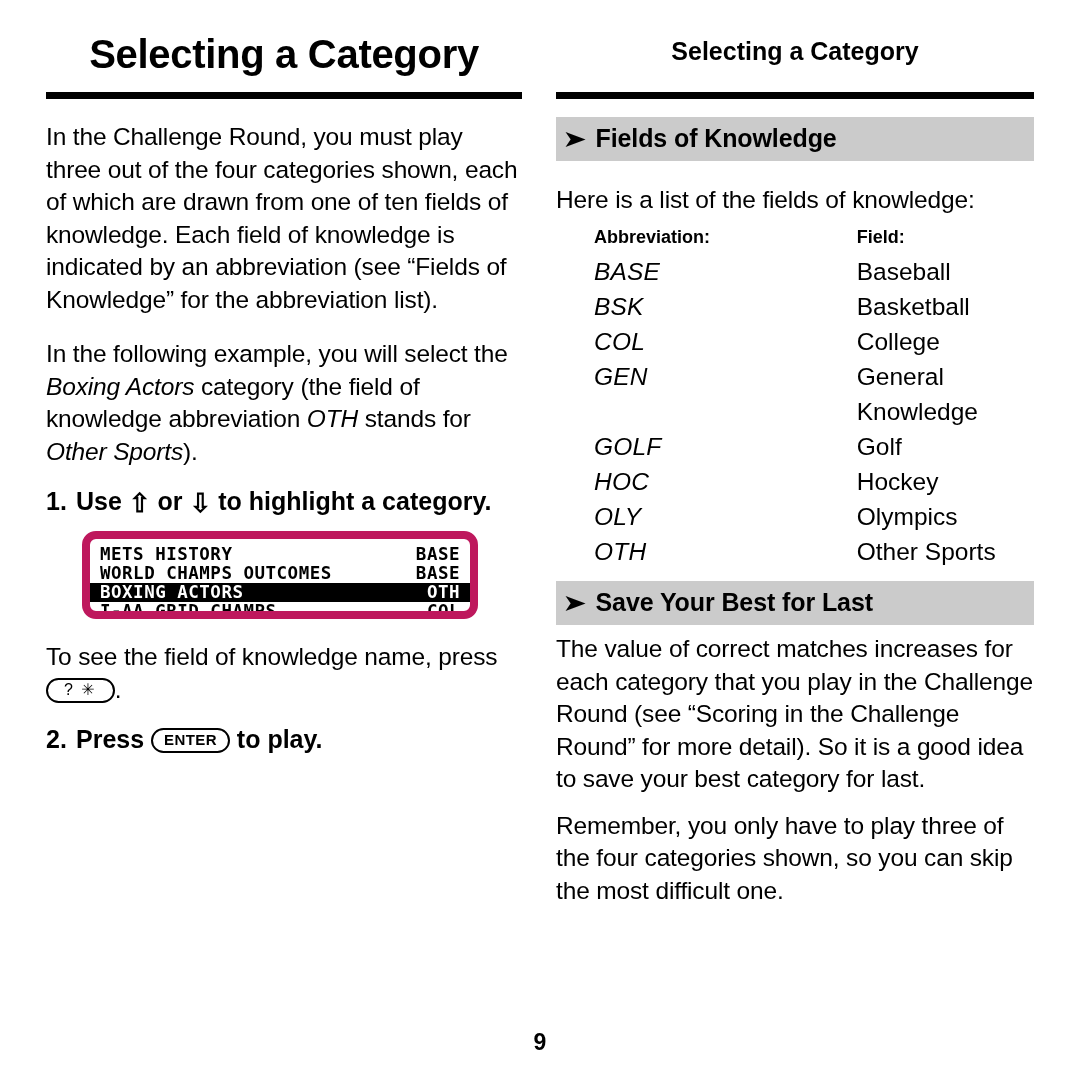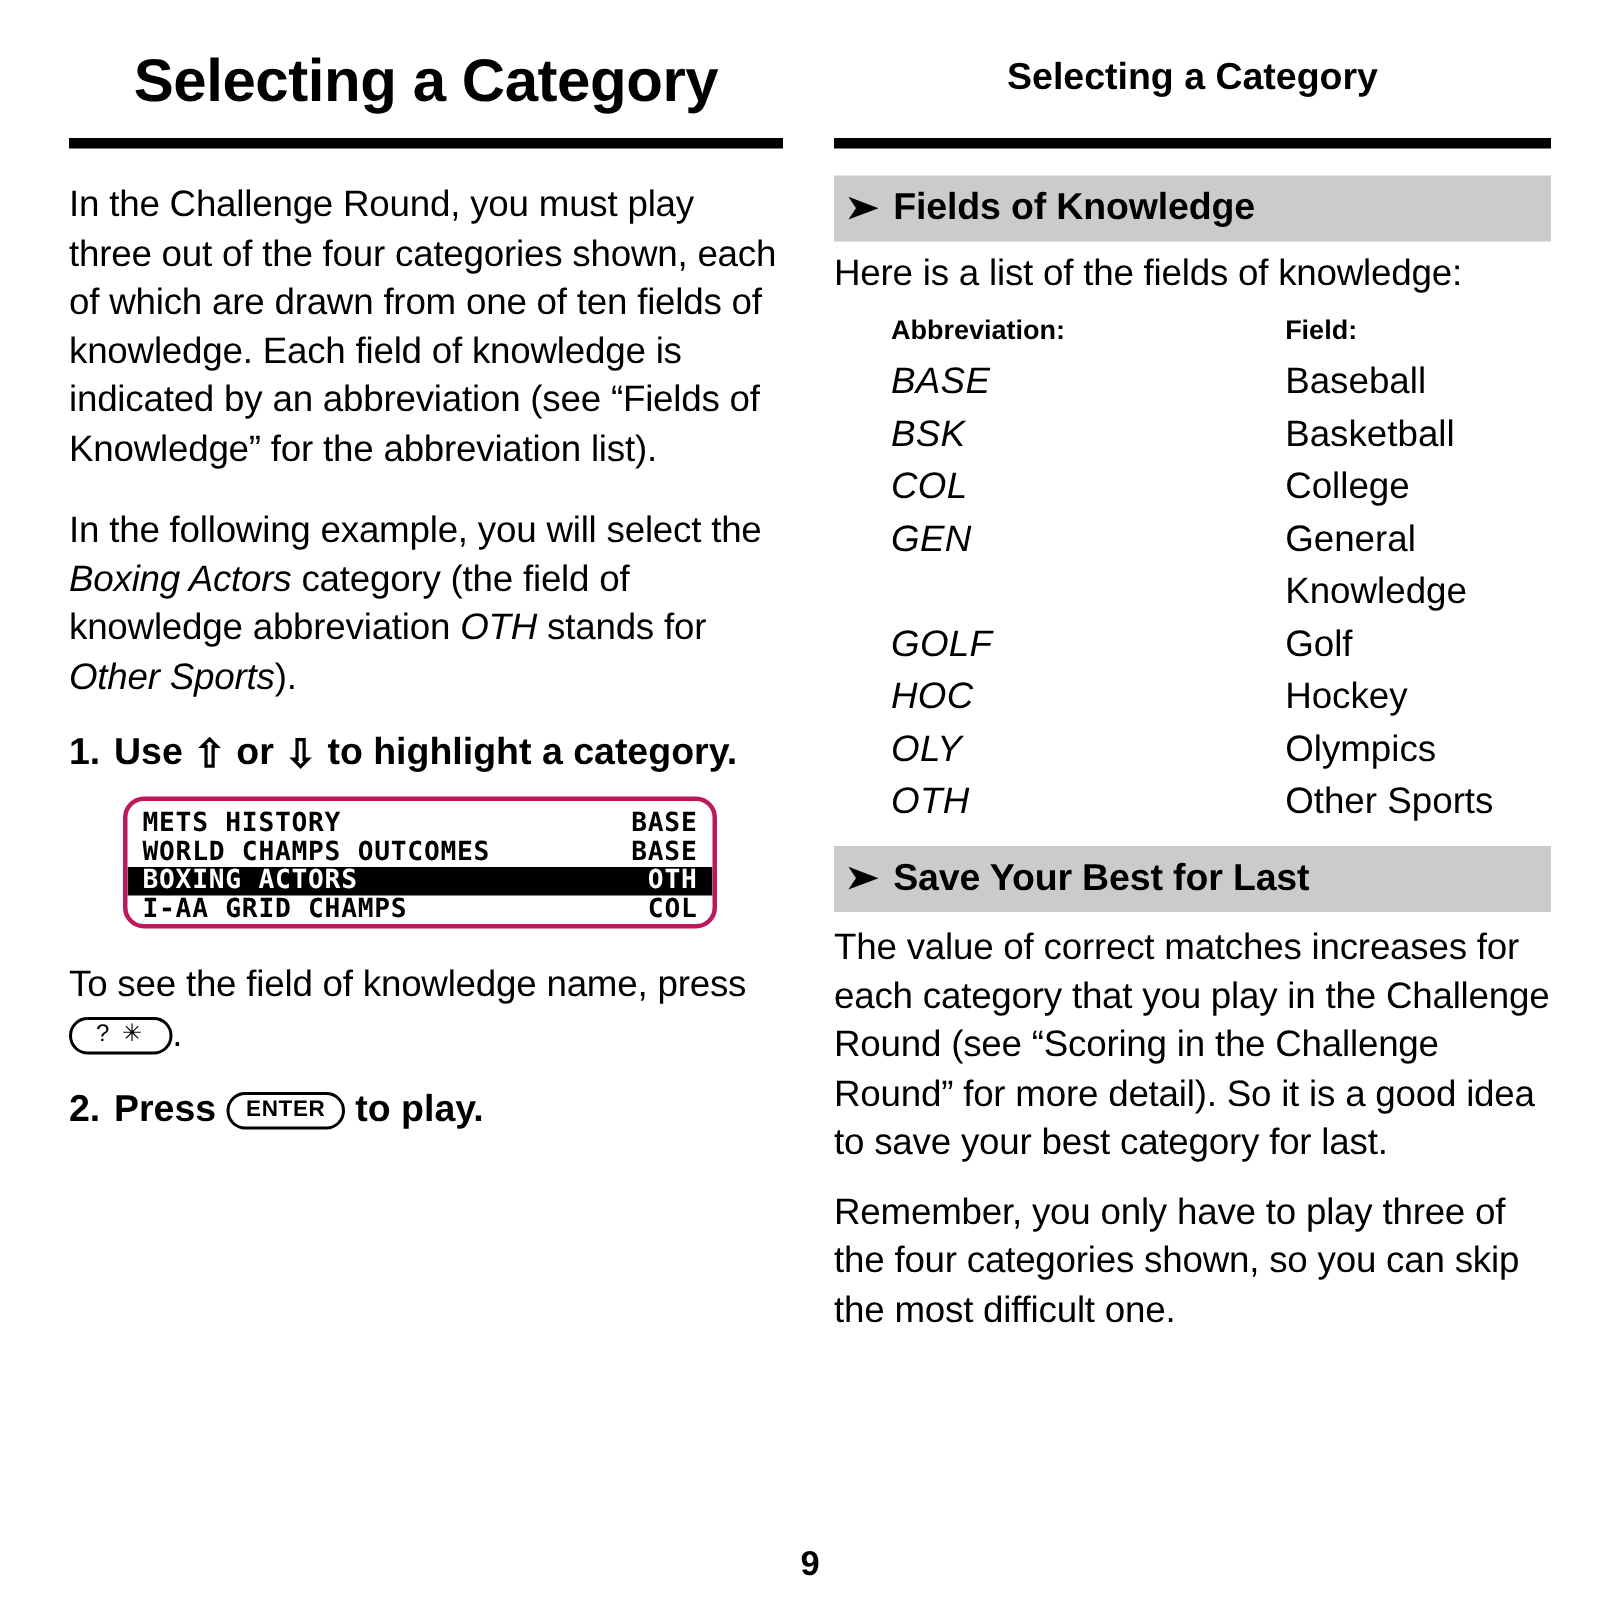--- a/index.html
+++ b/index.html
@@ -99,21 +99,21 @@
     padding: 1px 16px 2px 16px;
     letter-spacing: 2px;
     font-weight: normal;
   }
 
   
   .lcd {
     margin: 14px 0 0 36px;
     width: 396px;
     height: 88px;
-    border: 3px solid #be185d;
+    border: 8px solid #be185d;
     border-radius: 14px;
     box-sizing: border-box;
     padding: 6px 0 0 0;
     background: #fff;
     overflow: hidden;
   }
   .lcd-row {
     display: flex;
     justify-content: space-between;
     font-family: "DejaVu Sans Mono", monospace;
@@ -235,21 +235,21 @@
   <div class="col col-right">
 
     <div class="page-title-right">Selecting a Category</div>
     <div class="title-rule right"></div>
 
     <div class="section-bar">
       <span class="bar-arrow">➤</span>
       <span>Fields of Knowledge</span>
     </div>
 
-    <p class="body indent" style="margin-top:6px;">Here is a list of the fields of knowledge:</p>
+    <p class="body indent" style="margin-top:23px;">Here is a list of the fields of knowledge:</p>
 
     <table class="abbr-table">
       <tbody>
           <tr>
         <th class="c1">Abbreviation:</th>
         <th>Field:</th>
       </tr>
       <tr>
         <td class="c1 abbr">BASE</td>
         <td>Baseball</td>

